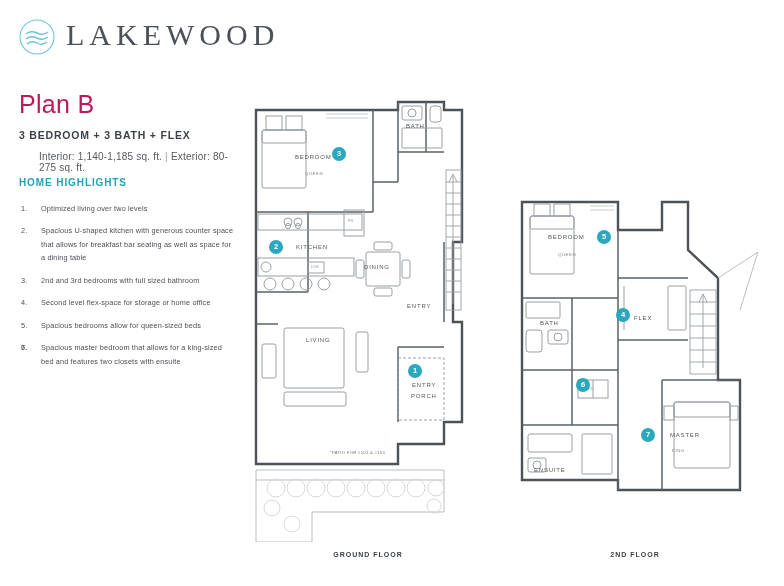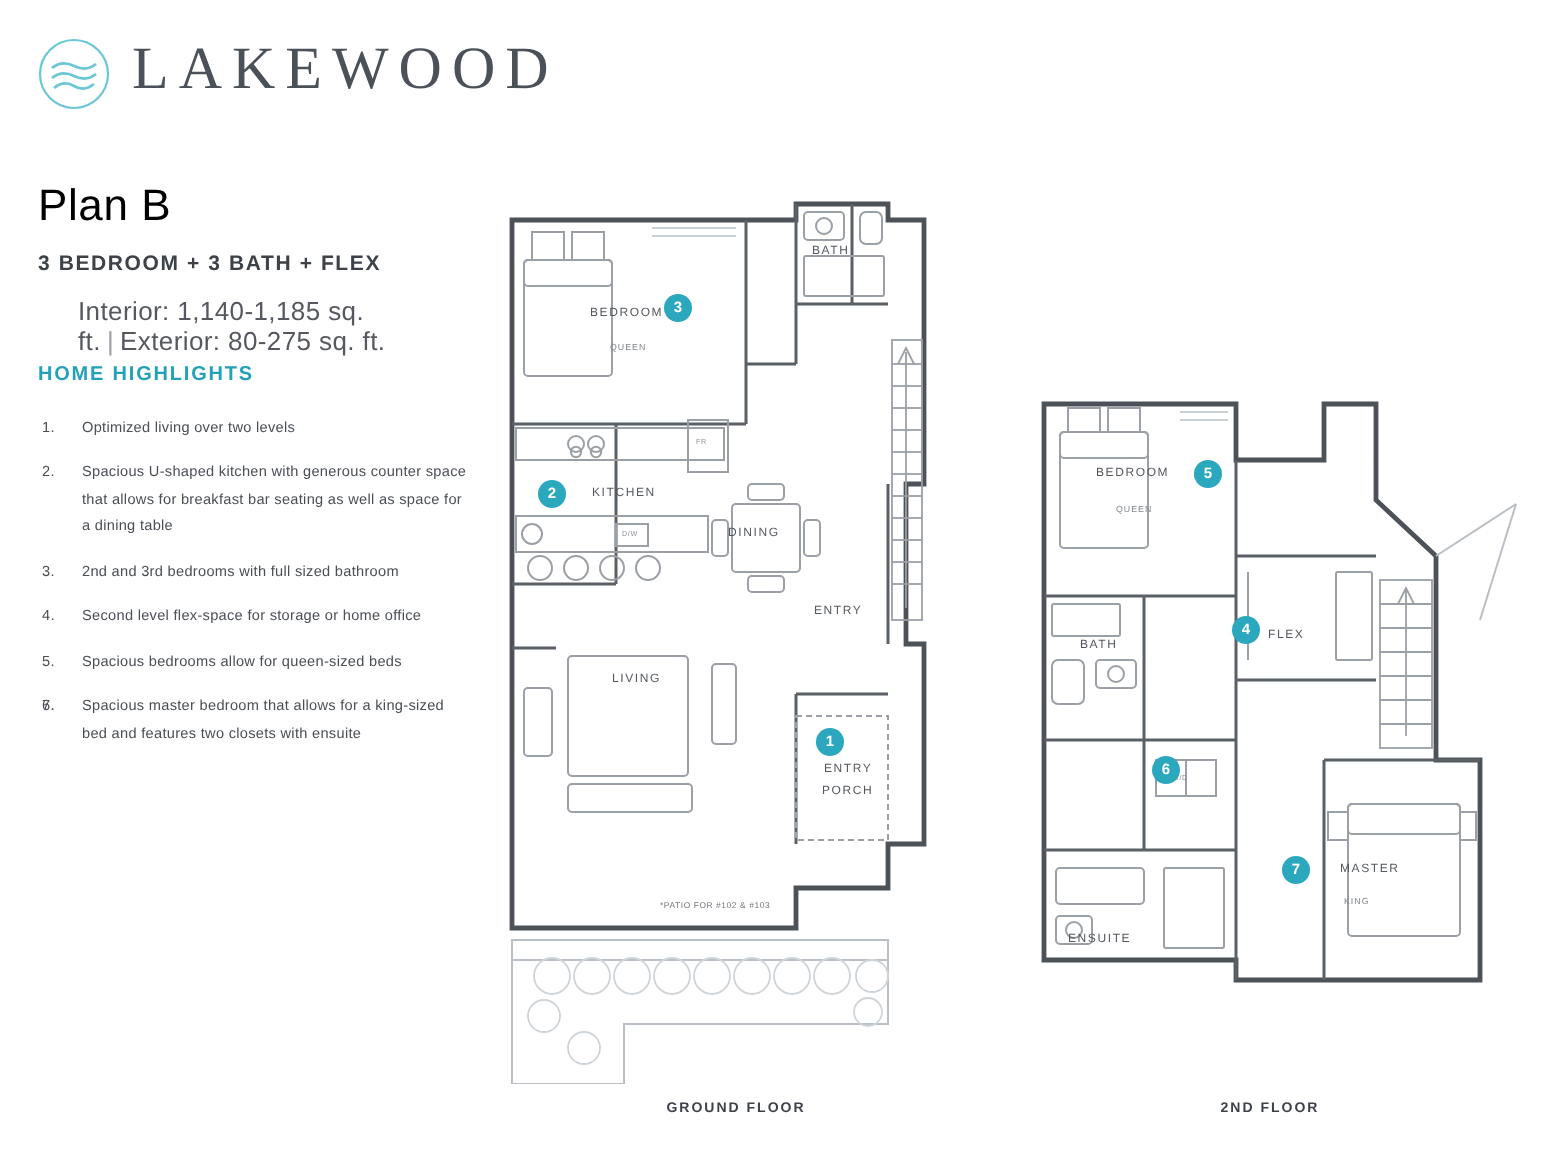--- a/index.html
+++ b/index.html
@@ -45,35 +45,35 @@
   }
 
   
   .left-col {
     position: absolute;
     left: 19px;
     top: 90px;
     width: 215px;
   }
   .plan-title {
-    font-size: 22px;
-    color: #000000;
+    font-size: 25px;
+    color: #be185d;
     font-weight: 400;
     letter-spacing: 0.3px;
     margin: 0 0 10px 0;
   }
   .plan-subtitle {
     font-size: 10.5px;
     font-weight: bold;
     letter-spacing: 0.8px;
     color: #3c4248;
     margin-bottom: 10px;
   }
   .plan-areas {
-    font-size: 13px;
+    font-size: 10px;
     color: #55595f;
     letter-spacing: 0.2px;
     margin-bottom: 4px;
     padding-left: 20px;
   }
   .plan-areas .sep {
     color: #9aa0a6;
     padding: 0 3px;
   }
   .highlights-title {

